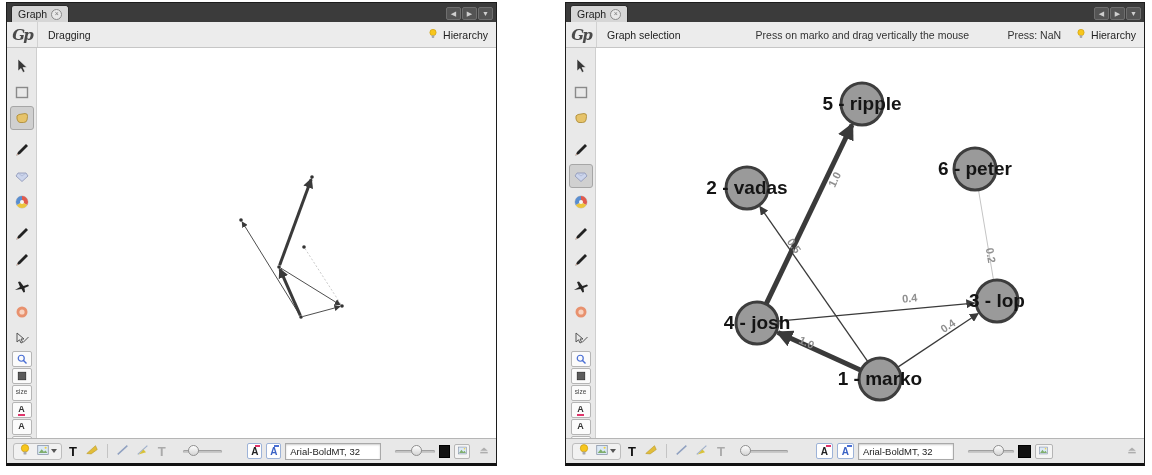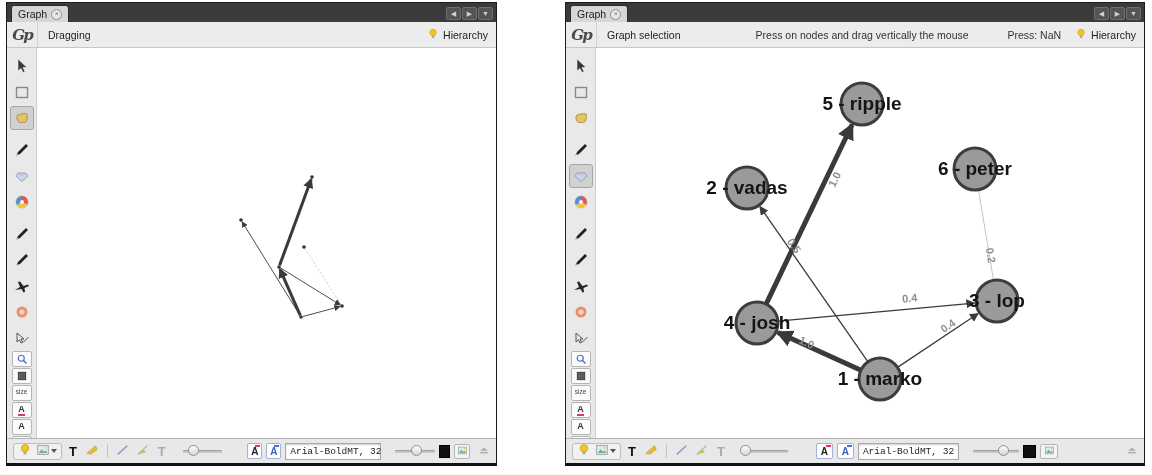--- a/index.html
+++ b/index.html
@@ -52,21 +52,21 @@
   .tbtn.dis{color:#aaa;}
   .vsep{width:1px;height:14px;background:#c4c4c4;margin:0 3px;}
   .slider{position:relative;width:46px;height:12px;margin-left:10px;}
   .slider .track{position:absolute;left:0;right:0;top:5px;height:3px;background:#c9c9c9;border-radius:2px;box-shadow:inset 0 1px 1px #9b9b9b;}
   .slider .knob{position:absolute;top:0;width:11px;height:11px;border-radius:50%;
                 background:linear-gradient(#fefefe,#d5d5d5);border:1px solid #8f8f8f;box-sizing:border-box;margin-left:-5px;}
   .abtn{width:17px;height:16px;background:#fff;border:1px solid #9db3d8;border-radius:2px;font-size:10px;font-weight:bold;
         color:#222;padding:0;line-height:13px;position:relative;}
   .abtn .mark{position:absolute;top:1px;right:1px;width:5px;height:2px;}
   .fontbox{height:15px;min-width:86px;background:#fff;border:1px solid #a9a9a9;box-shadow:inset 0 1px 2px #ccc;
-           font-size:9.5px;color:#222;display:flex;align-items:center;padding:0 4px;white-space:nowrap;font-family:Liberation Mono, monospace;}
+           font-size:9.5px;color:#222;display:flex;align-items:center;padding:0 4px;white-space:nowrap;}
   .colorsq{width:13px;height:13px;background:#111;border:1px solid #000;padding:0;}
   .palbtn{width:18px;height:15px;background:#f4f4f4;border:1px solid #b5b5b5;border-radius:2px;padding:0;display:flex;align-items:center;justify-content:center;}
   .palbtn svg{width:13px;height:11px;}
   .grow{flex:1;}
   .eject svg{width:12px;height:12px;opacity:.75;}
 </style>
 </head>
 <body>
 
 <div class="stage">
@@ -289,21 +289,21 @@
       </div>
       <div class="tabnav">
         <button class="tnav">◀</button>
         <button class="tnav">▶</button>
         <button class="tnav">▼</button>
       </div>
     </div>
     <div class="header">
       <div class="logo">Gp</div>
       <span class="status-mode">Graph selection</span>
-      <span class="status-hint">Press on nodes and drag vertically the mouse</span>
+      <span class="status-hint">Press on marko and drag vertically the mouse</span>
       <span class="spacer"></span>
       <span class="size-label">Press: NaN</span>
       <span class="hierarchy">
         <span><svg viewBox="0 0 16 16">
               <circle cx="8" cy="6" r="4.2" fill="#f7c61c" stroke="#c79a10" stroke-width="0.8"></circle>
               <rect x="6.3" y="9.8" width="3.4" height="3.4" rx="1" fill="#a9a9a9"></rect>
             </svg></span>
         <span>Hierarchy</span>
       </span>
     </div>

